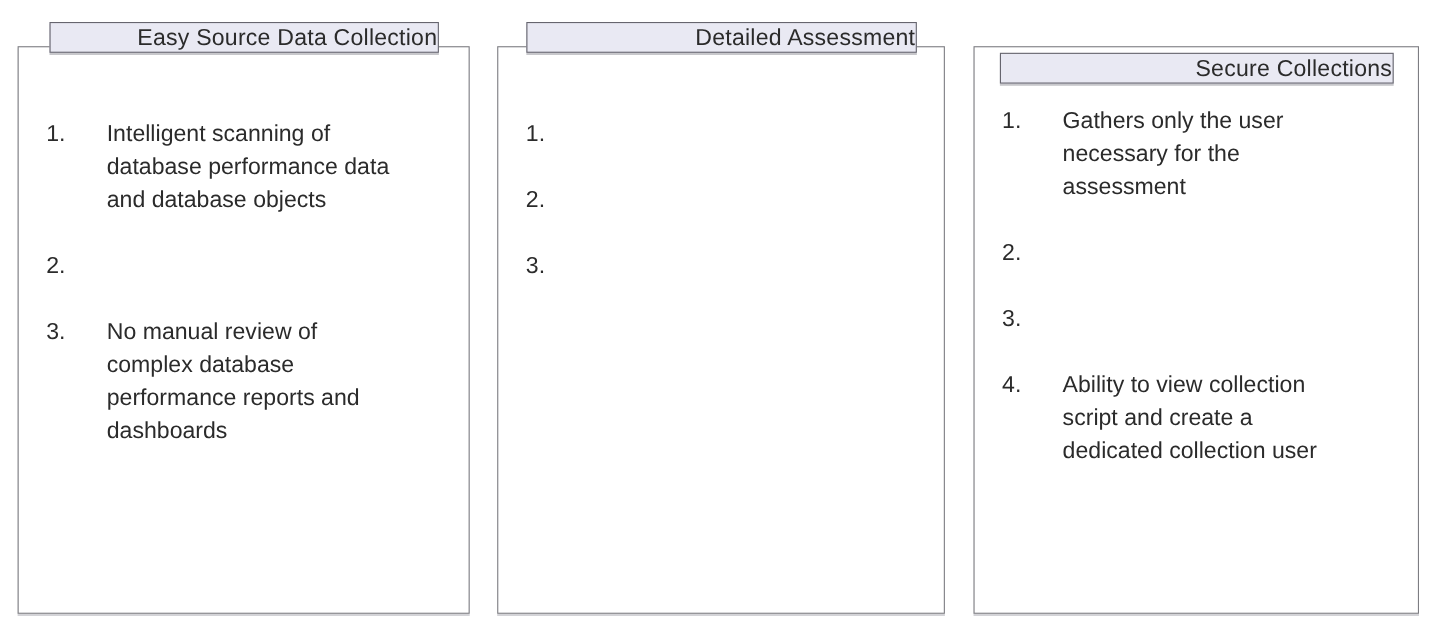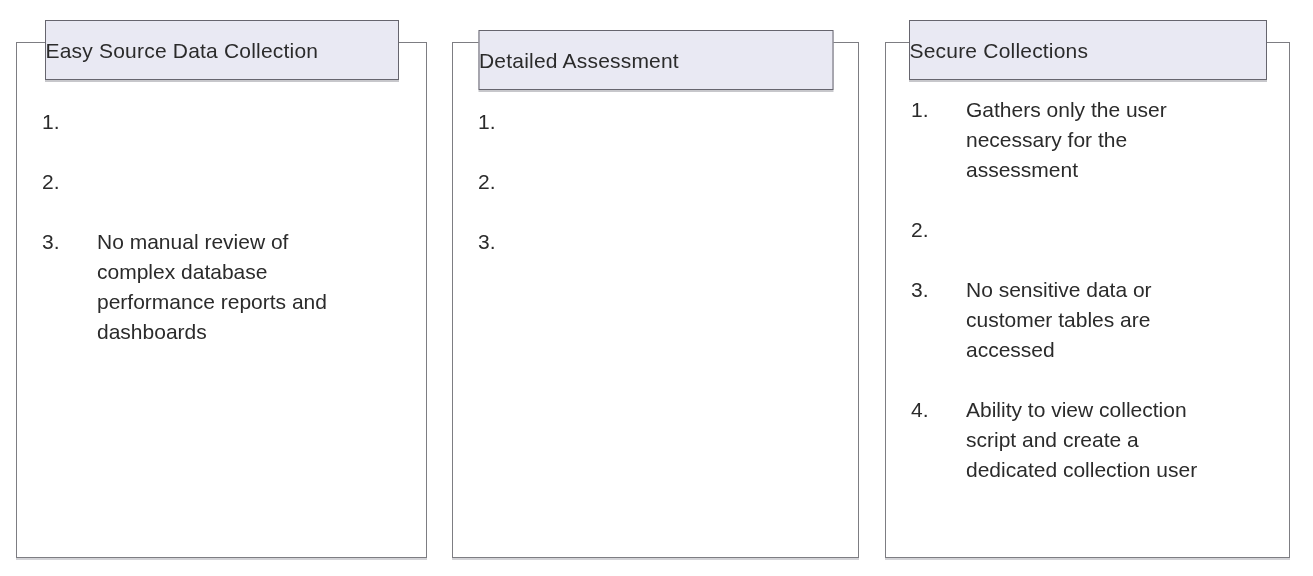--- a/index.html
+++ b/index.html
@@ -22,33 +22,33 @@
   }
   .panel-1 { left: 16px;  width: 411px; }
   .panel-2 { left: 452px; width: 407px; }
   .panel-3 { left: 885px; width: 405px; }
 
   .badge {
     position: absolute;
     top: 0;
     left: 50%;
     transform: translateX(-50%);
-    height: 60px;
+    height: 28px;
     background: #e9e9f3;
     border: 1.6px solid #66656e;
     box-shadow: 0 2px 0 rgba(130,130,140,0.45);
     display: flex;
     align-items: center;
-    justify-content: flex-start;
+    justify-content: flex-end;
     z-index: 2;
     box-sizing: border-box;
   }
   .panel-1 .badge { width: 354px; }
-  .panel-2 .badge { width: 355px; margin-top: 10px; }
-  .panel-3 .badge { width: 358px; }
+  .panel-2 .badge { width: 355px; }
+  .panel-3 .badge { width: 358px; margin-top: 28px; }
 
   .badge-title {
     font-size: 21px;
     line-height: 1;
     letter-spacing: 0.2px;
     color: #2b2b2b;
   }
 
   .box {
     position: absolute;
@@ -89,20 +89,23 @@
 <div id="canvas">
 
   <div class="panel panel-1">
     <div class="badge">
       <span class="badge-title">Easy Source Data Collection</span>
     </div>
     <div class="box">
       <div class="items">
         <div class="item">
           <span class="num">1.</span>
+          <span class="txt">Intelligent scanning of
+database performance data
+and database objects</span>
         </div>
         <div class="item">
           <span class="num">2.</span>
         </div>
         <div class="item">
           <span class="num">3.</span>
           <span class="txt">No manual review of
 complex database
 performance reports and
 dashboards</span>
@@ -140,23 +143,20 @@
           <span class="num">1.</span>
           <span class="txt">Gathers only the user
 necessary for the
 assessment</span>
         </div>
         <div class="item">
           <span class="num">2.</span>
         </div>
         <div class="item">
           <span class="num">3.</span>
-          <span class="txt">No sensitive data or
-customer tables are
-accessed</span>
         </div>
         <div class="item">
           <span class="num">4.</span>
           <span class="txt">Ability to view collection
 script and create a
 dedicated collection user</span>
         </div>
       </div>
     </div>
   </div>

